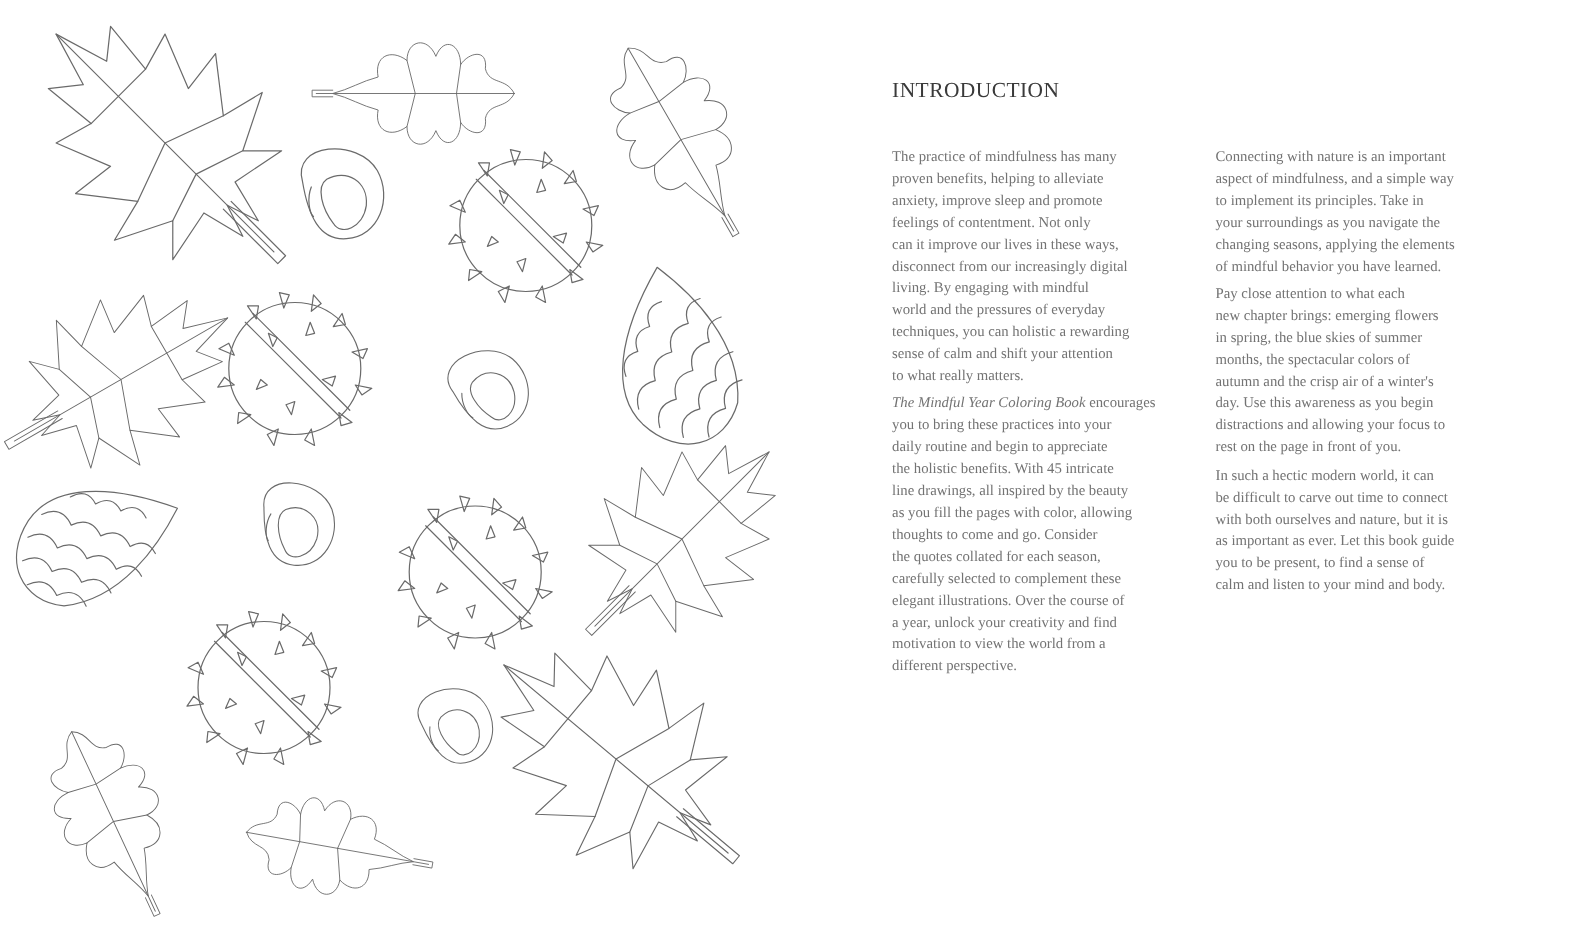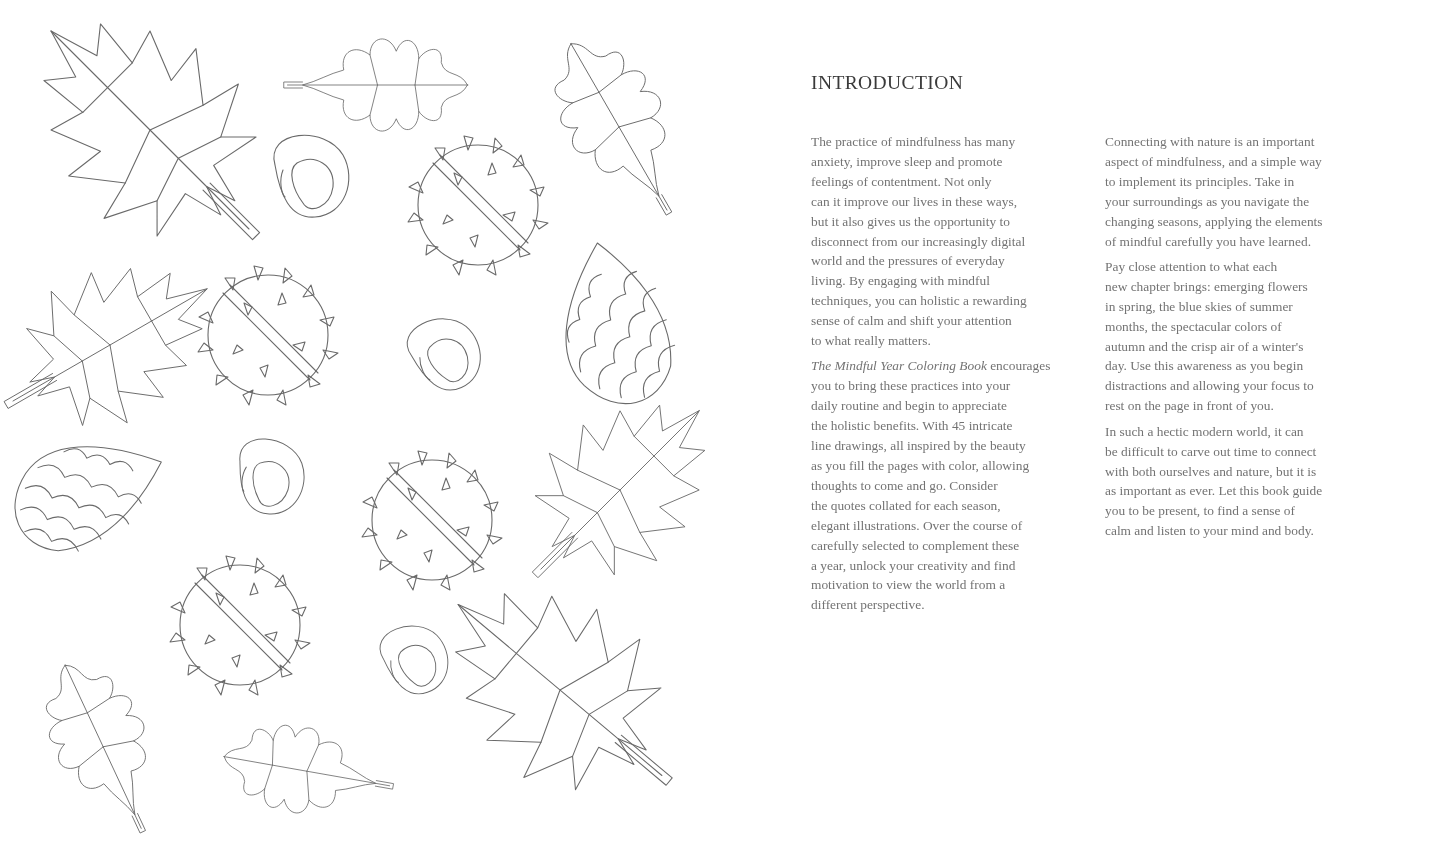--- a/index.html
+++ b/index.html
@@ -85,56 +85,56 @@
       <use href="#oak" transform="translate(300,770) rotate(-80) scale(0.7)"></use>
     </svg>
   </div>
 
   <div class="text-page">
     <h1 class="heading">INTRODUCTION</h1>
 
     <div class="col col-left">
       <p>
         <span class="line">The practice of mindfulness has many</span>
+        <span class="line">proven benefits, helping to alleviate</span>
         <span class="line">anxiety, improve sleep and promote</span>
         <span class="line">feelings of contentment. Not only</span>
         <span class="line">can it improve our lives in these ways,</span>
-        <span class="line">but it also gives us the opportunity to</span>
         <span class="line">disconnect from our increasingly digital</span>
+        <span class="line">living. By engaging with mindful</span>
         <span class="line">world and the pressures of everyday</span>
-        <span class="line">living. By engaging with mindful</span>
         <span class="line">techniques, you can holistic a rewarding</span>
         <span class="line">sense of calm and shift your attention</span>
         <span class="line">to what really matters.</span>
       </p>
       <p>
         <span class="line"><em class="title">The Mindful Year Coloring Book</em><span> encourages</span></span>
         <span class="line">you to bring these practices into your</span>
         <span class="line">daily routine and begin to appreciate</span>
         <span class="line">the holistic benefits. With 45 intricate</span>
         <span class="line">line drawings, all inspired by the beauty</span>
         <span class="line">as you fill the pages with color, allowing</span>
         <span class="line">thoughts to come and go. Consider</span>
         <span class="line">the quotes collated for each season,</span>
+        <span class="line">carefully selected to complement these</span>
         <span class="line">elegant illustrations. Over the course of</span>
-        <span class="line">carefully selected to complement these</span>
         <span class="line">a year, unlock your creativity and find</span>
         <span class="line">motivation to view the world from a</span>
         <span class="line">different perspective.</span>
       </p>
     </div>
 
     <div class="col col-right">
       <p>
         <span class="line">Connecting with nature is an important</span>
         <span class="line">aspect of mindfulness, and a simple way</span>
         <span class="line">to implement its principles. Take in</span>
         <span class="line">your surroundings as you navigate the</span>
         <span class="line">changing seasons, applying the elements</span>
-        <span class="line">of mindful carefully you have learned.</span>
+        <span class="line">of mindful behavior you have learned.</span>
       </p>
       <p>
         <span class="line">Pay close attention to what each</span>
         <span class="line">new chapter brings: emerging flowers</span>
         <span class="line">in spring, the blue skies of summer</span>
         <span class="line">months, the spectacular colors of</span>
         <span class="line">autumn and the crisp air of a winter's</span>
         <span class="line">day. Use this awareness as you begin</span>
         <span class="line">distractions and allowing your focus to</span>
         <span class="line">rest on the page in front of you.</span>

